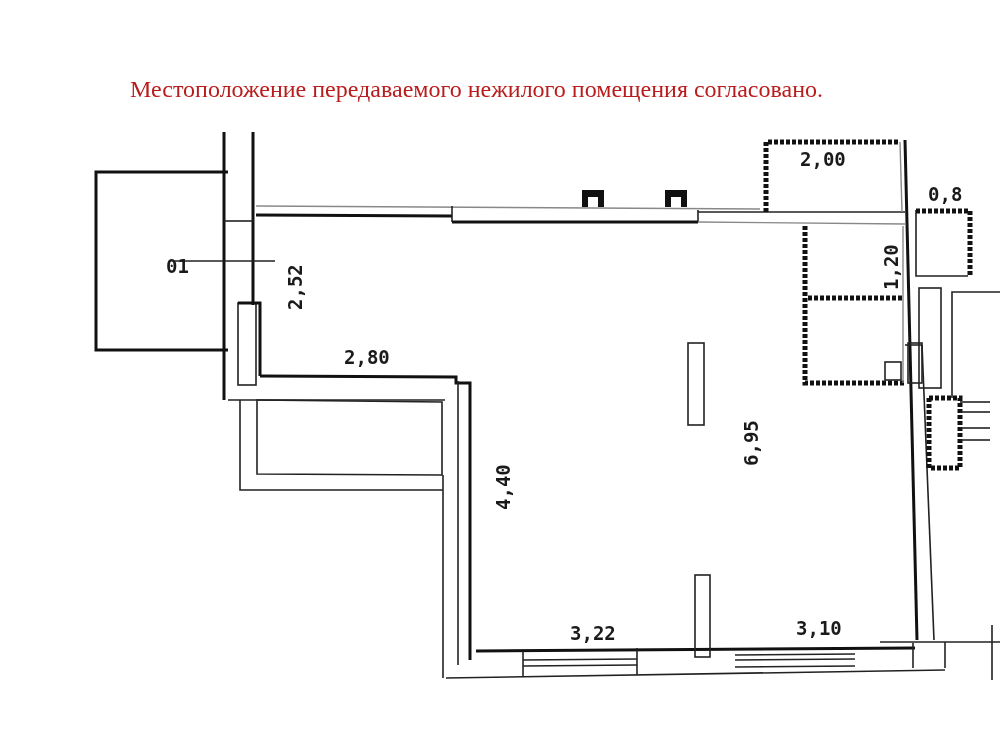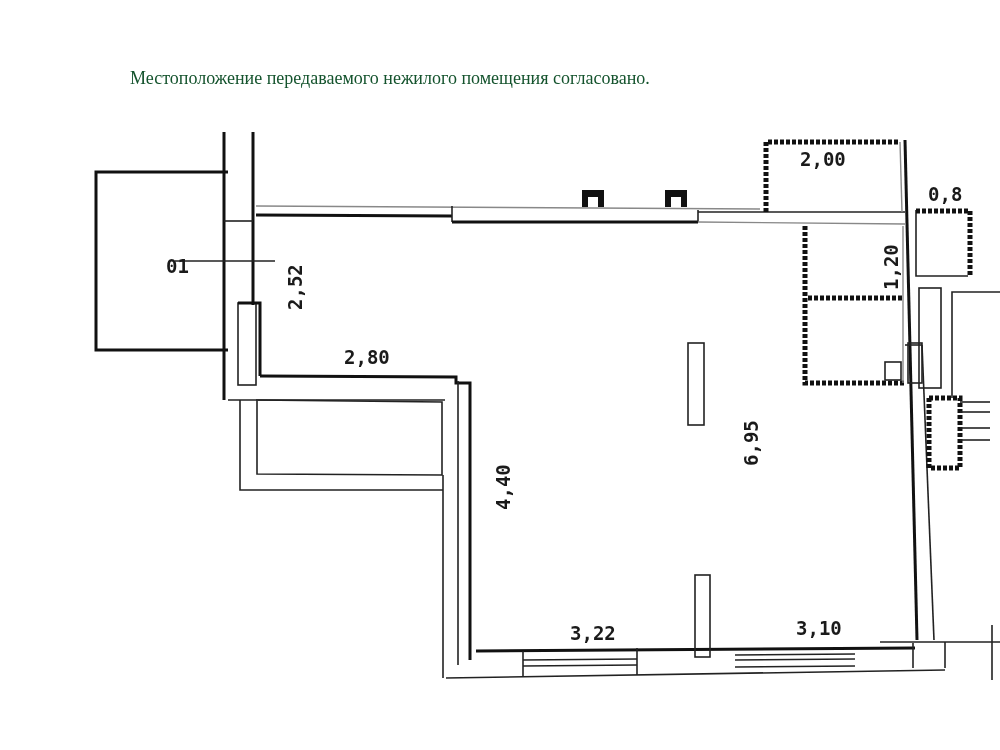--- a/index.html
+++ b/index.html
@@ -1,20 +1,20 @@
 <!DOCTYPE html>
 <html><head>
 <meta charset="utf-8">
 <style>
   html, body { margin: 0; padding: 0; background: #ffffff; }
   body { width: 1000px; height: 750px; position: relative; overflow: hidden; }
   .caption {
-    position: absolute; left: 130px; top: 68px; width: 800px;
+    position: absolute; left: 130px; top: 76px; width: 800px;
     font-family: "Liberation Serif", "DejaVu Serif", serif;
-    font-size: 18px; color: #14532d; letter-spacing: 0px; white-space: nowrap;
+    font-size: 24px; color: #b91c1c; letter-spacing: 0px; white-space: nowrap;
   }
   svg { position: absolute; left: 0; top: 0; }
   .dim { font-family: "DejaVu Sans Mono", "Liberation Mono", monospace; font-weight: bold; font-size: 19px; fill: #1a1a1a; }
   .thin { stroke: #222; fill: none; stroke-width: 1.6; }
   .thick { stroke: #111; fill: none; stroke-width: 3; }
   .grey { stroke: #888; fill: none; stroke-width: 1.4; }
   .hatch { stroke: #111; fill: none; stroke-width: 5; stroke-dasharray: 4 2; }
 </style>
 </head>
 <body>

